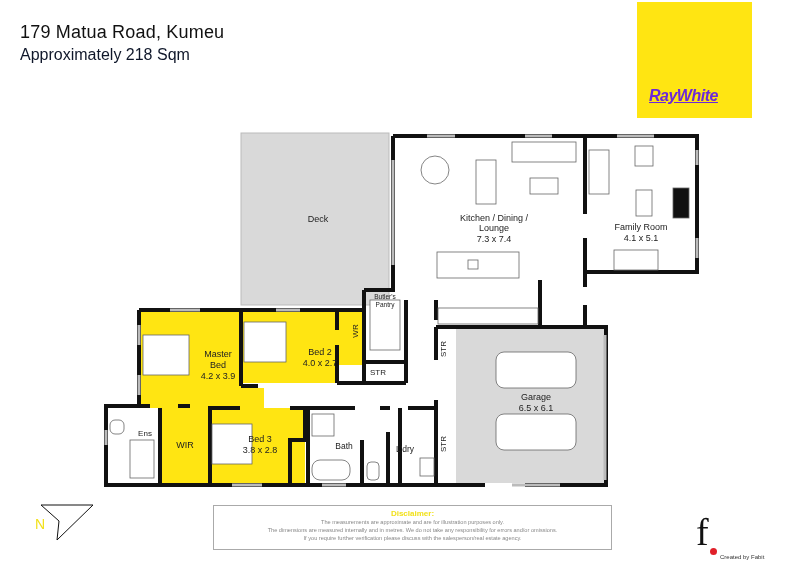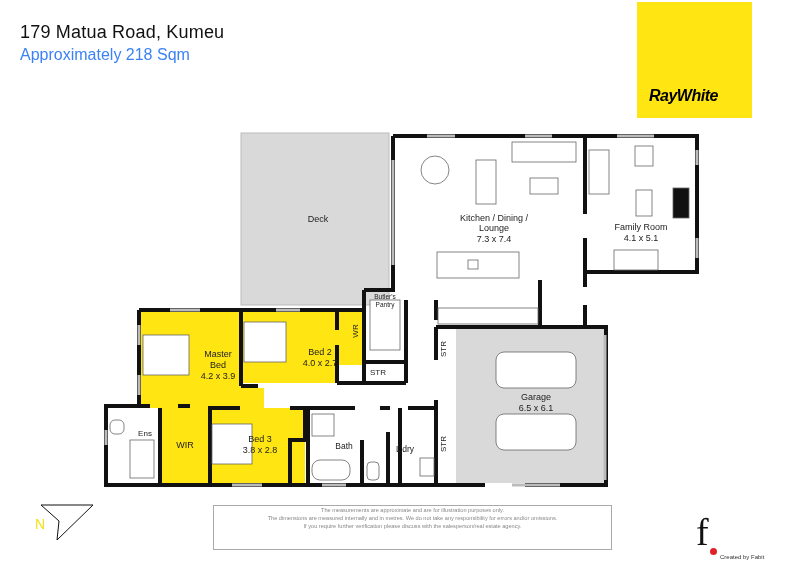--- a/index.html
+++ b/index.html
@@ -1,20 +1,20 @@
 <!DOCTYPE html>
 <html><head>
 <meta charset="utf-8">
 <style>
   html,body{margin:0;padding:0;background:#fff;}
   body{width:800px;height:566px;position:relative;overflow:hidden;font-family:"Liberation Sans",sans-serif;}
   .title{position:absolute;left:20px;top:22px;font-size:18px;color:#111;letter-spacing:0.2px;text-align:center;}
-  .subtitle{position:absolute;left:20px;top:46px;font-size:16px;color:#3b82f6;}
+  .subtitle{position:absolute;left:20px;top:46px;font-size:16px;color:#0f172a;}
   .logo{position:absolute;left:637px;top:2px;width:115px;height:116px;background:#ffe512;}
-  .logo-text{position:absolute;left:12px;top:85px;font-size:16px;font-weight:bold;font-style:italic;color:#000000;letter-spacing:-0.5px;}
+  .logo-text{position:absolute;left:12px;top:85px;font-size:16px;font-weight:bold;font-style:italic;color:#6d28d9;letter-spacing:-0.5px;text-decoration:underline;}
   svg.plan{position:absolute;left:0;top:0;}
   .lbl{font-family:"Liberation Sans",sans-serif;fill:#222;text-anchor:middle;}
   .disc{position:absolute;left:213px;top:505px;width:397px;height:43px;border:1px solid #aaa;text-align:center;}
   .disc-title{font-size:8px;font-weight:bold;color:#f2e11a;margin-top:3px;}
   .disc-line{font-size:5.6px;color:#888;line-height:8px;}
   .north-n{position:absolute;left:35px;top:516px;font-size:14px;color:#f2e11a;}
   .fabit-f{position:absolute;left:696px;top:512px;font-size:38px;font-family:"Liberation Serif",serif;color:#111;line-height:40px;}
   .fabit-dot{position:absolute;left:710px;top:548px;width:7px;height:7px;border-radius:50%;background:#e0202a;}
   .fabit-text{position:absolute;left:720px;top:554px;font-size:6px;color:#333;}
 </style>
@@ -159,20 +159,21 @@
   </g>
 
   <g stroke="#111" stroke-width="1" fill="none">
     <polyline points="41,505 93,505 57,540 59,521 41,505"></polyline>
   </g>
 </svg>
 
 <div class="north-n">N</div>
 
 <div class="disc">
+  <div class="disc-title">Disclaimer:</div>
   <div class="disc-line">The measurements are approximate and are for illustration purposes only.</div>
   <div class="disc-line">The dimensions are measured internally and in metres. We do not take any responsibility for errors and/or omissions.</div>
   <div class="disc-line">If you require further verification please discuss with the salesperson/real estate agency.</div>
 </div>
 
 <div class="fabit-f">f</div>
 <div class="fabit-dot"></div>
 <div class="fabit-text">Created by Fabit</div>
 
 </body></html>

